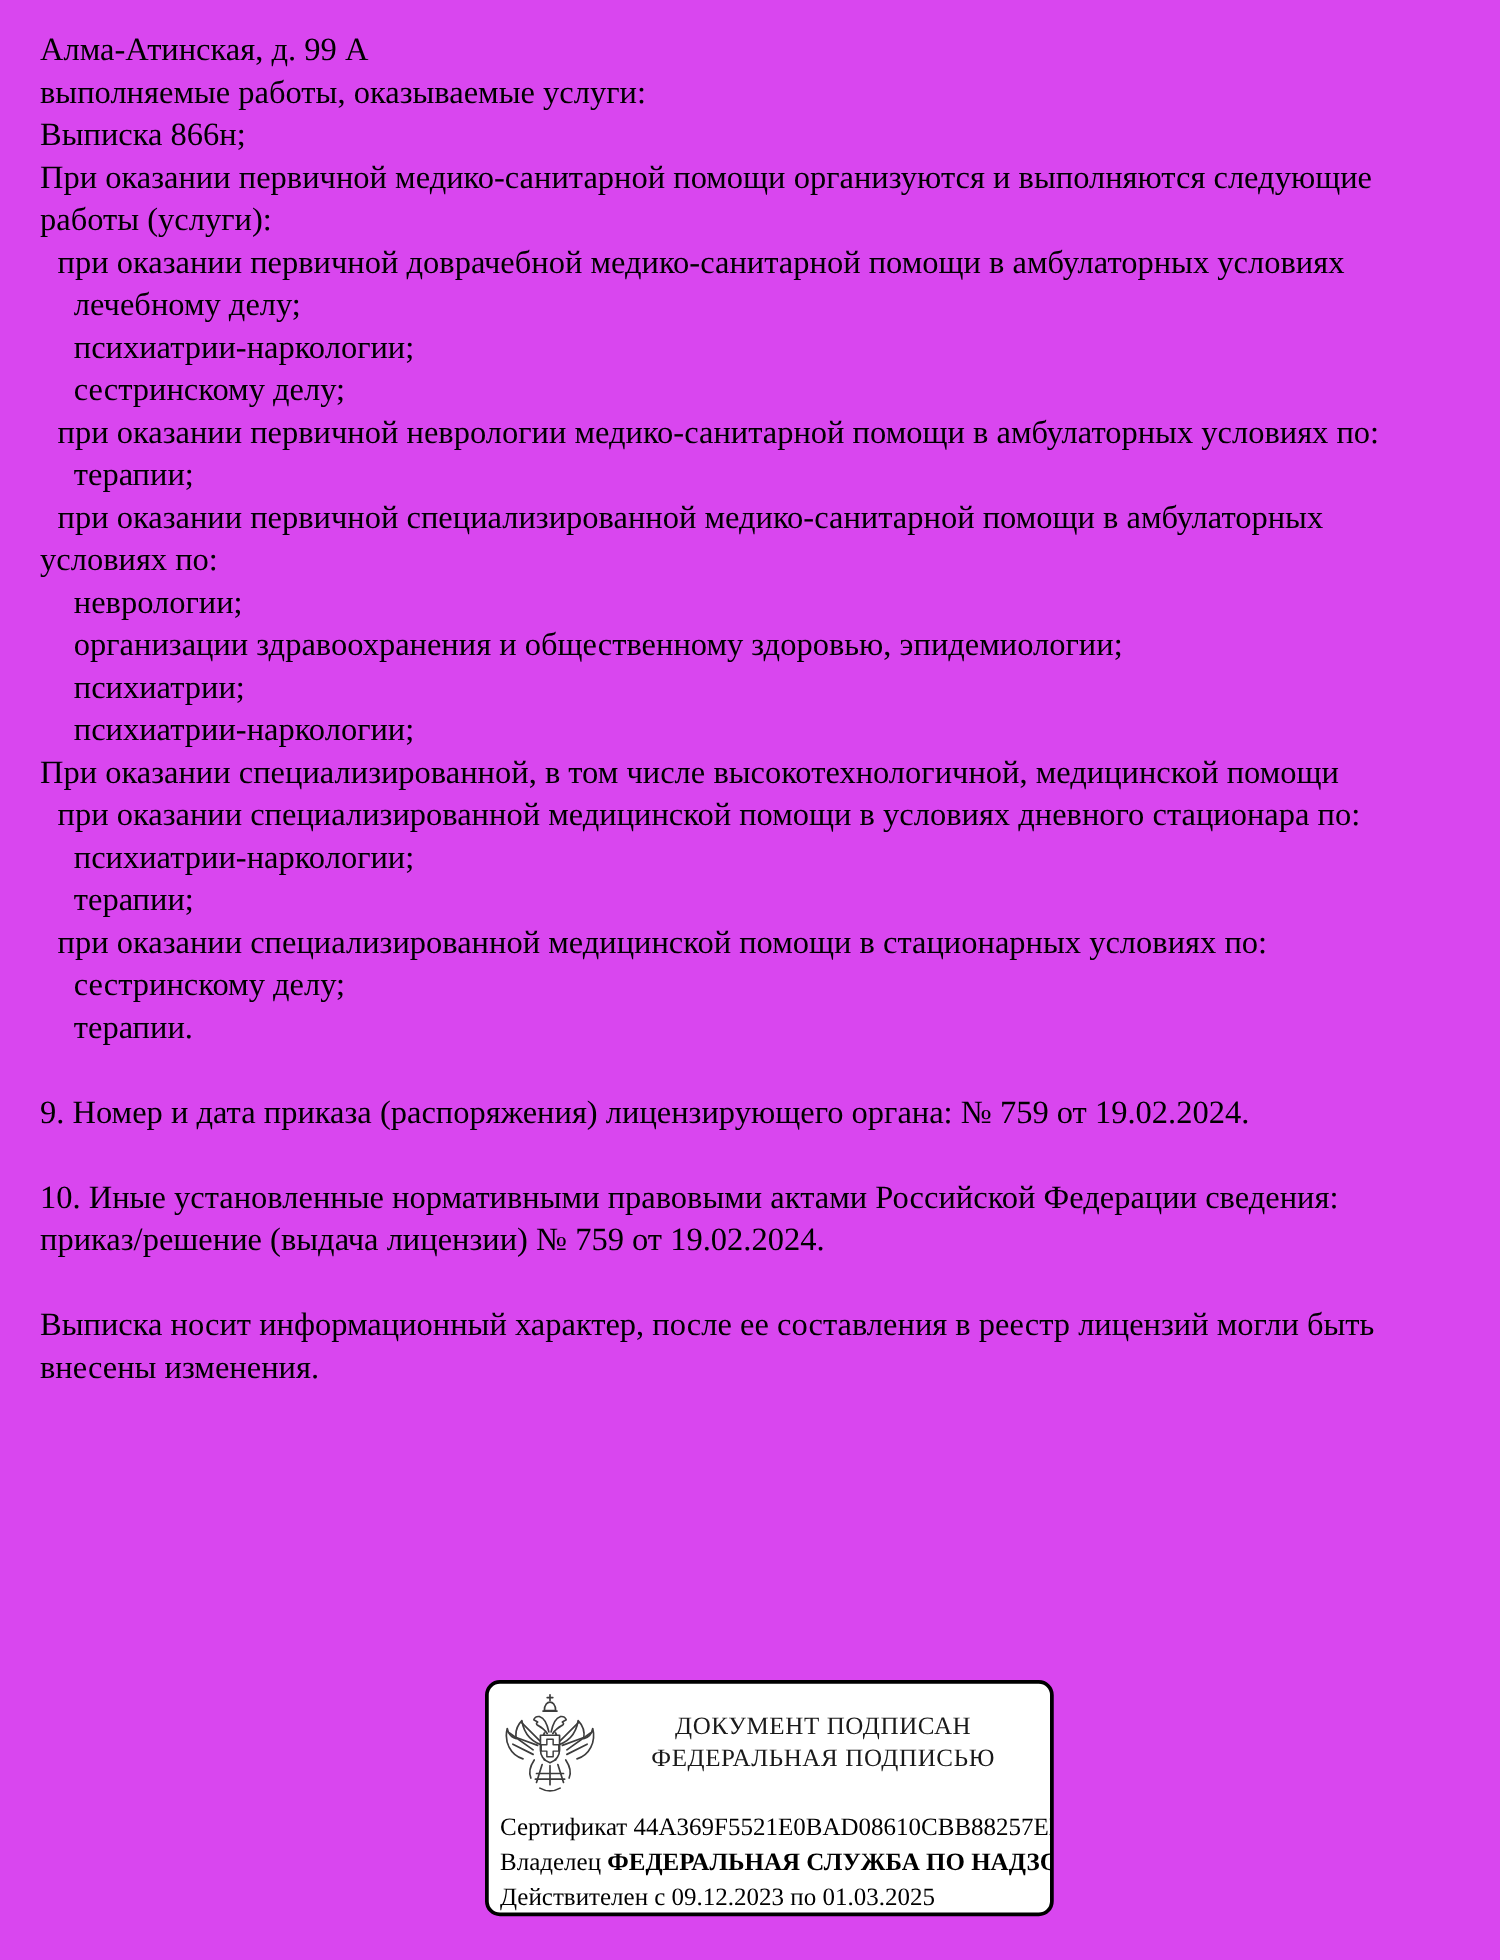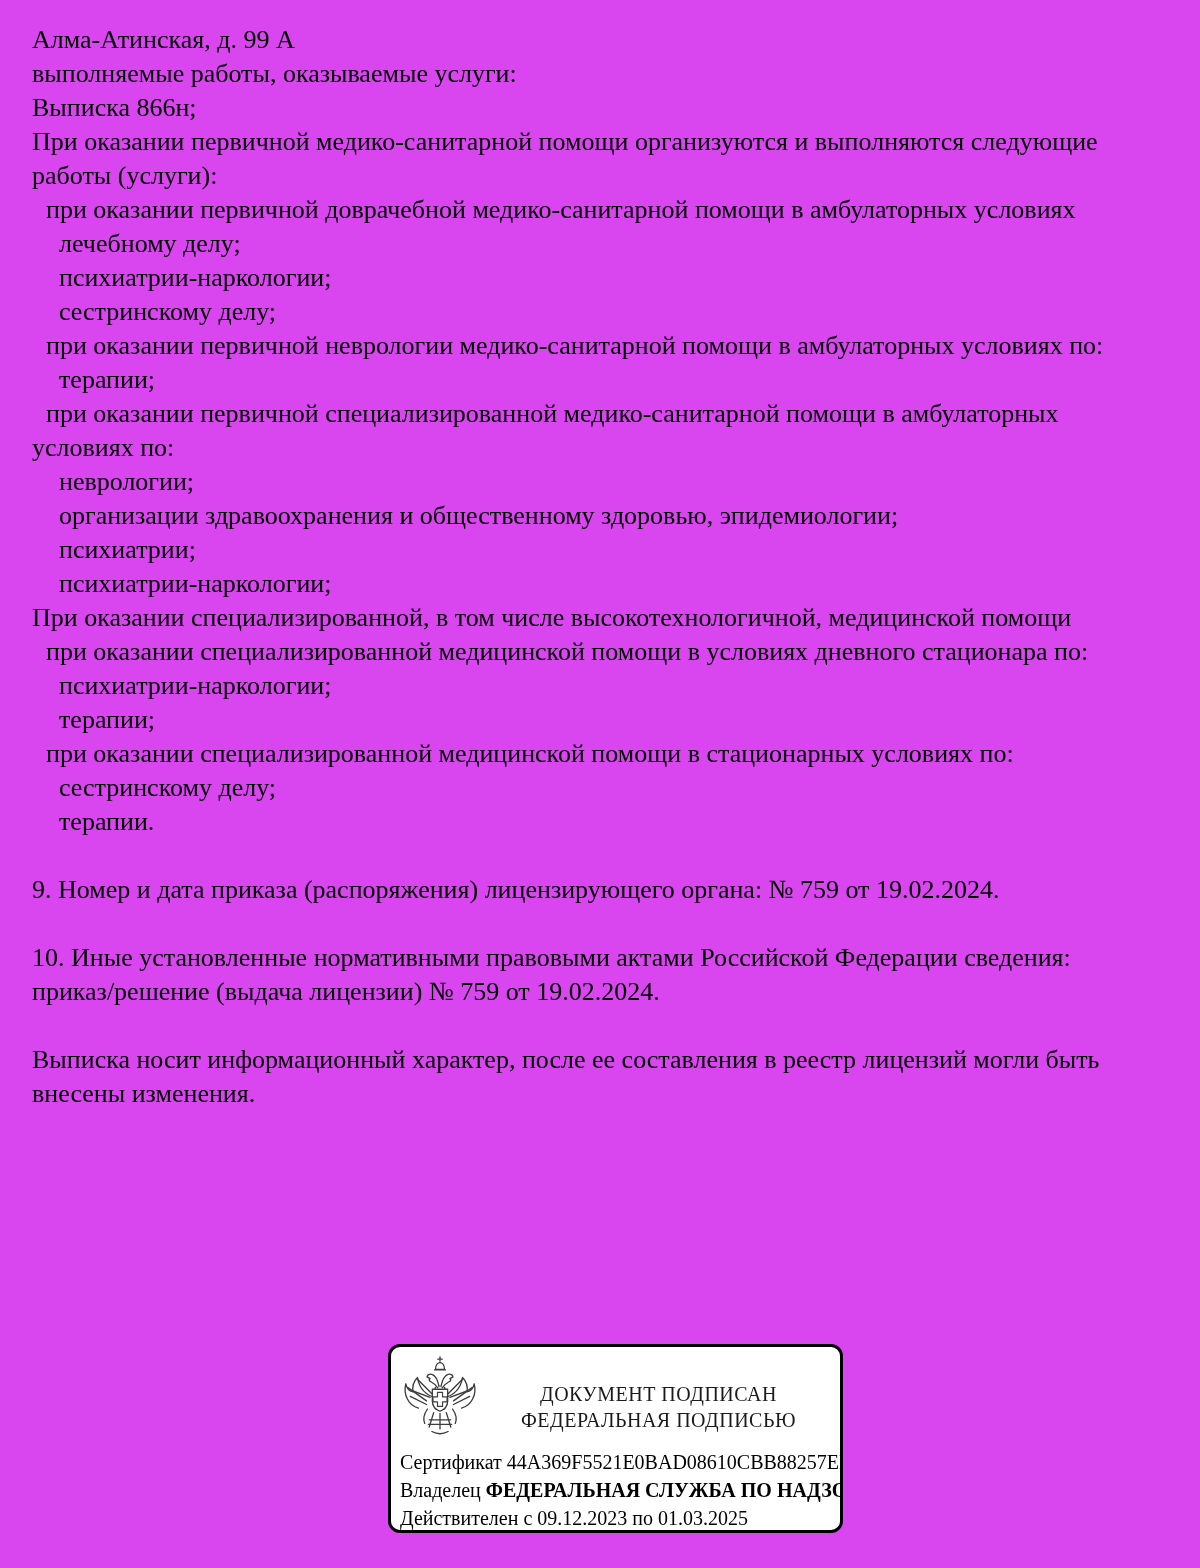--- a/index.html
+++ b/index.html
@@ -40,21 +40,21 @@
     width: 455px;
     height: 189px;
     border: 3px solid #000000;
     border-radius: 12px;
     box-sizing: border-box;
     overflow: hidden;
     background: #ffffff;
   }
   .stamp-head {
     display: flex;
-    align-items: center;
+    align-items: flex-start;
     padding: 7px 4px 0 8px;
     height: 92px;
   }
   .eagle {
     flex: 0 0 auto;
     width: 82px;
     height: 90px;
     display: block;
   }
   .stamp-title {

